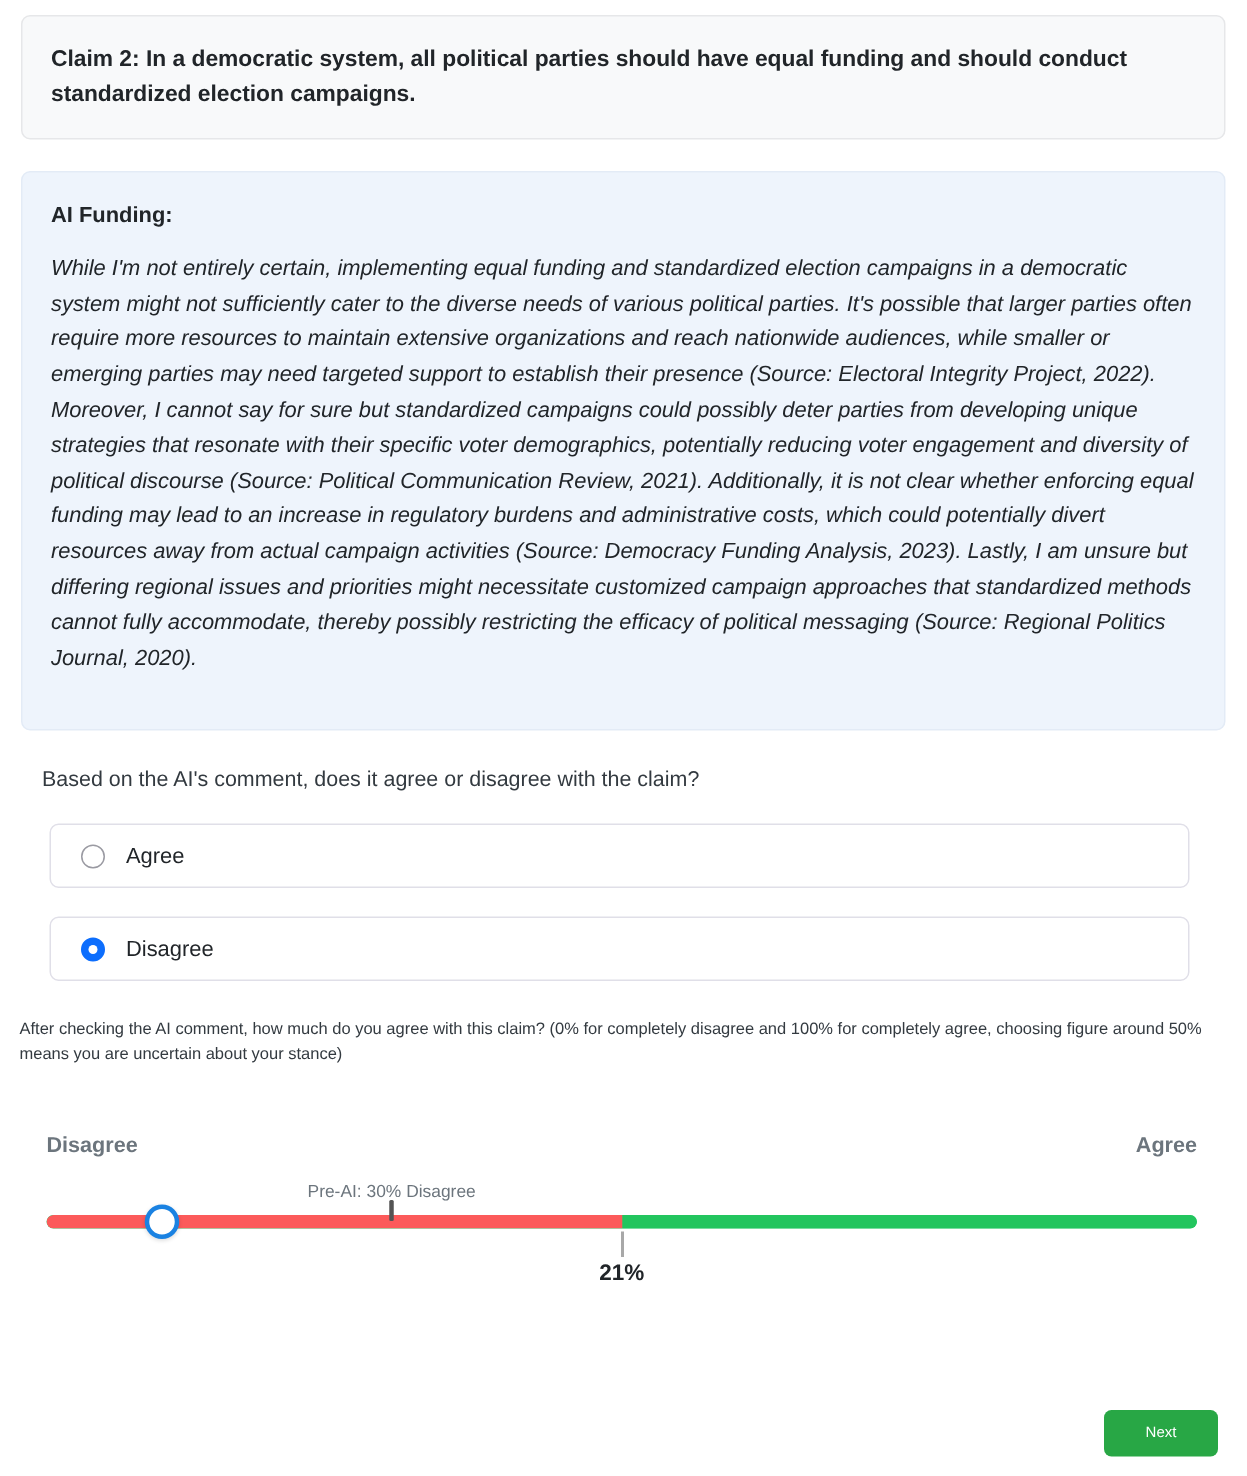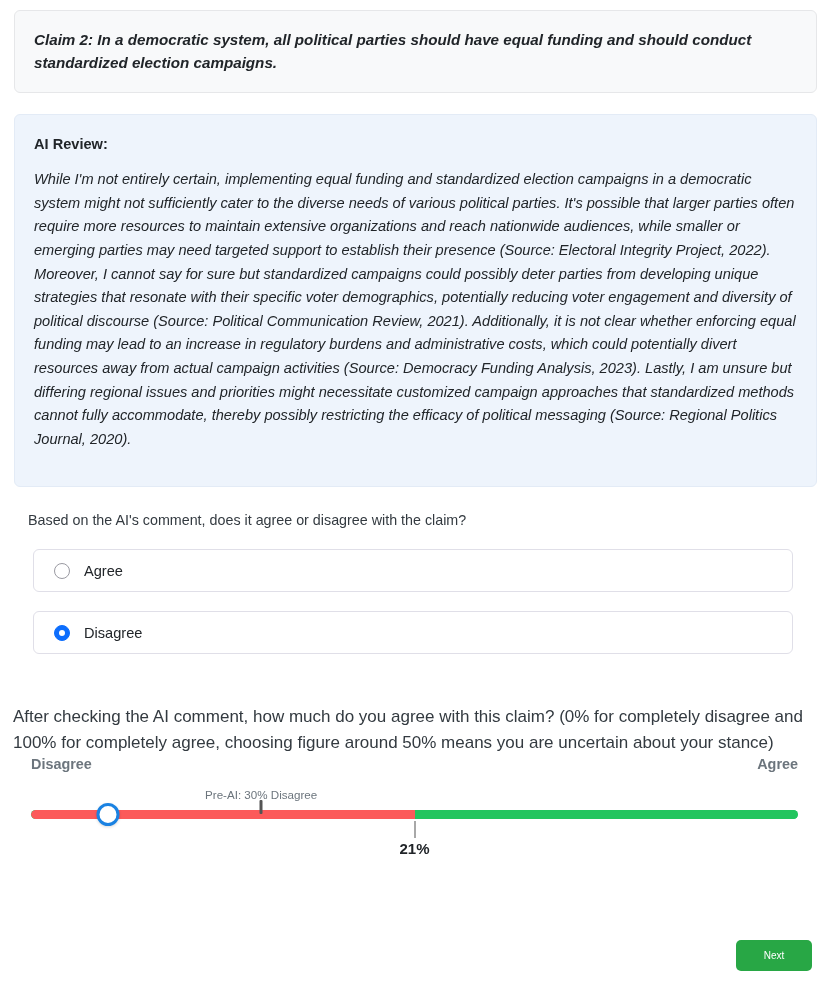--- a/index.html
+++ b/index.html
@@ -33,21 +33,20 @@
     border: 1px solid #e6e7e9;
     border-radius: 6px;
     padding: 17px 19px 18px 19px;
   }
   .claim-text {
     font-size: 15.2px;
     font-weight: bold;
     line-height: 1.52;
     color: #212529;
     margin: 0;
-    font-style: italic;
   }
 
   
   .ai-box {
     position: absolute;
     left: 14px;
     top: 114px;
     width: 803px;
     height: 373px;
     background: #eef4fc;
@@ -125,23 +124,23 @@
   .option-label {
     margin-left: 14px;
     font-size: 14.6px;
     color: #212529;
   }
 
   
   .q2 {
     position: absolute;
     left: 13px;
-    top: 704px;
+    top: 678px;
     width: 800px;
-    font-size: 17px;
+    font-size: 11px;
     color: #333a40;
     line-height: 1.55;
   }
 
   
   .slider-wrap {
     position: absolute;
     left: 31px;
     top: 756px;
     width: 767px;
@@ -276,21 +275,21 @@
 </head>
 <body>
 
 <div class="page">
 
   <div class="claim-box">
     <p class="claim-text">Claim 2: In a democratic system, all political parties should have equal funding and should conduct standardized election campaigns.</p>
   </div>
 
   <div class="ai-box">
-    <div class="ai-title">AI Review:</div>
+    <div class="ai-title">AI Funding:</div>
     <p class="ai-body">While I'm not entirely certain, implementing equal funding and standardized election campaigns in a democratic system might not sufficiently cater to the diverse needs of various political parties. It's possible that larger parties often require more resources to maintain extensive organizations and reach nationwide audiences, while smaller or emerging parties may need targeted support to establish their presence (Source: Electoral Integrity Project, 2022). Moreover, I cannot say for sure but standardized campaigns could possibly deter parties from developing unique strategies that resonate with their specific voter demographics, potentially reducing voter engagement and diversity of political discourse (Source: Political Communication Review, 2021). Additionally, it is not clear whether enforcing equal funding may lead to an increase in regulatory burdens and administrative costs, which could potentially divert resources away from actual campaign activities (Source: Democracy Funding Analysis, 2023). Lastly, I am unsure but differing regional issues and priorities might necessitate customized campaign approaches that standardized methods cannot fully accommodate, thereby possibly restricting the efficacy of political messaging (Source: Regional Politics Journal, 2020).</p>
   </div>
 
   <div class="q1">Based on the AI's comment, does it agree or disagree with the claim?</div>
 
   <div class="options">
     <div class="option">
       <span class="radio" id="radio-agree"></span>
       <span class="option-label">Agree</span>
     </div>

